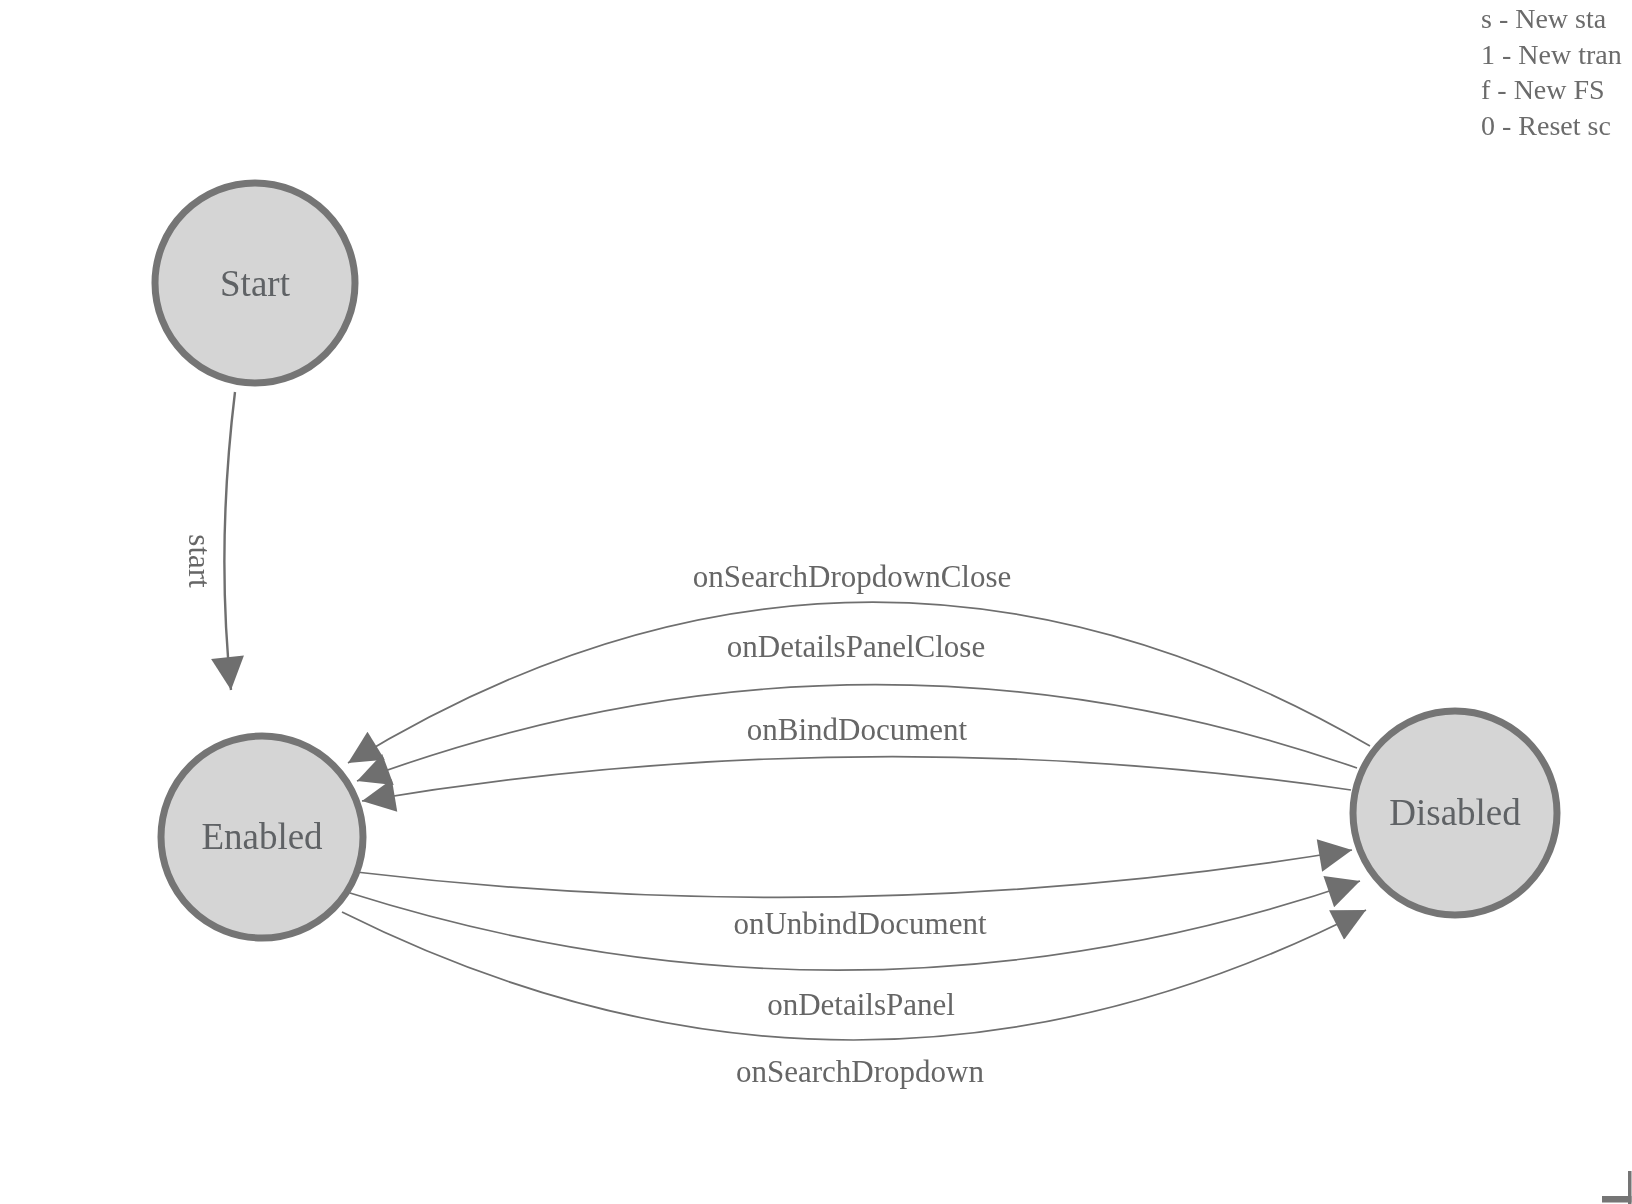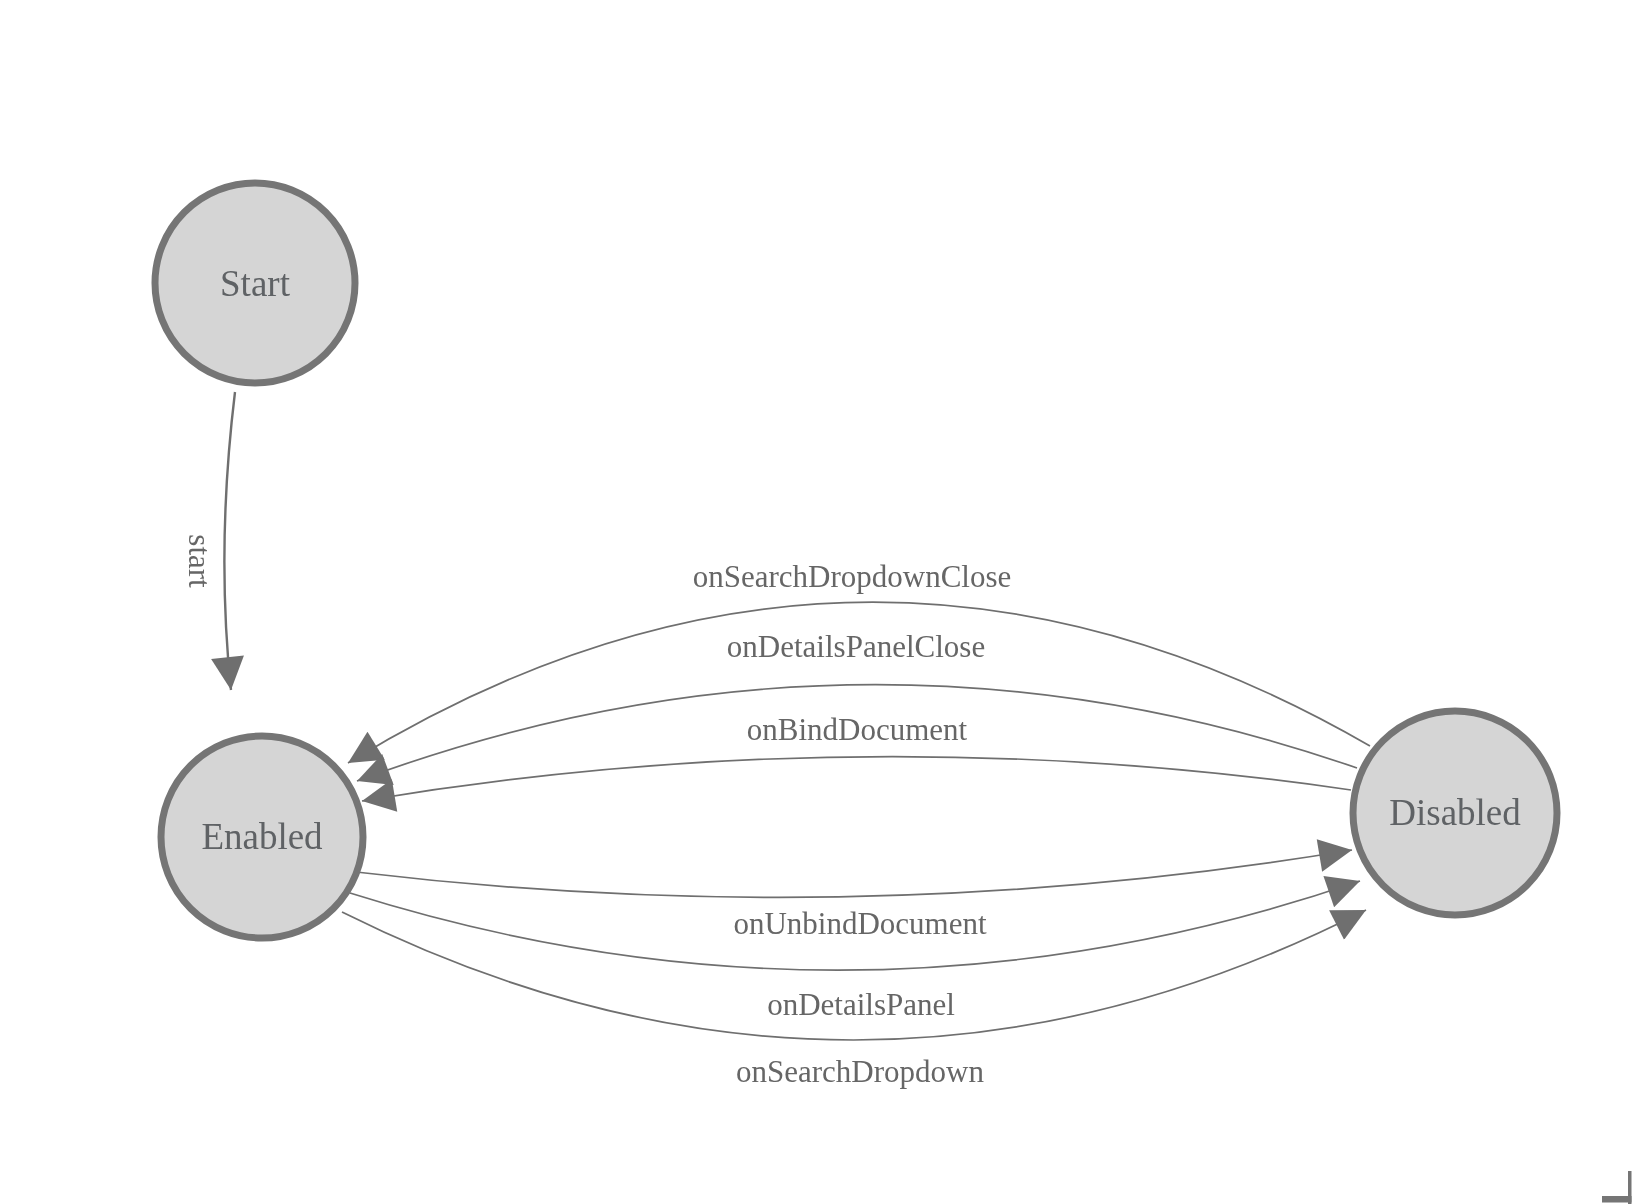--- a/index.html
+++ b/index.html
@@ -107,14 +107,20 @@
       <text class="edge-label" x="861" y="1015">onDetailsPanel</text>
       <text class="edge-label" x="860" y="1082">onSearchDropdown</text>
     </g>
 
     <g>
       <rect class="corner" x="1628" y="1171" width="3.5" height="33"></rect>
       <rect class="corner" x="1602" y="1196" width="29.5" height="6.5"></rect>
     </g>
   </svg>
 
+  <div class="legend">
+    <div>s - New sta</div>
+    <div>1 - New tran</div>
+    <div>f - New FS</div>
+    <div>0 - Reset sc</div>
+  </div>
 
 </div>
 
 </body></html>

